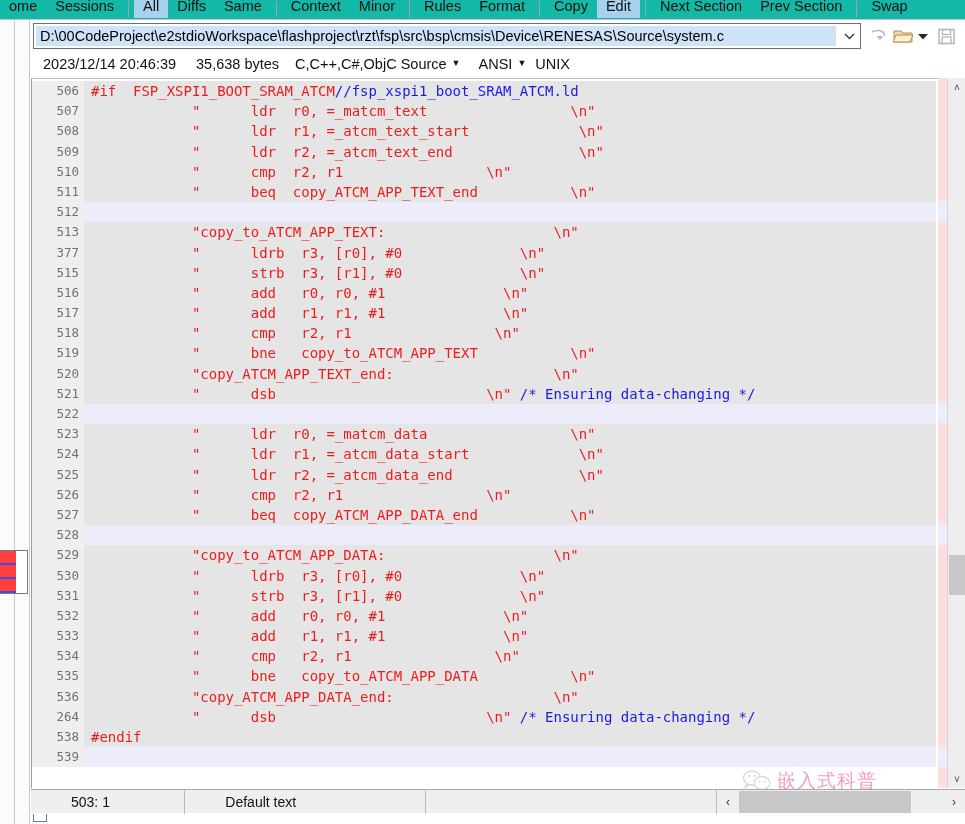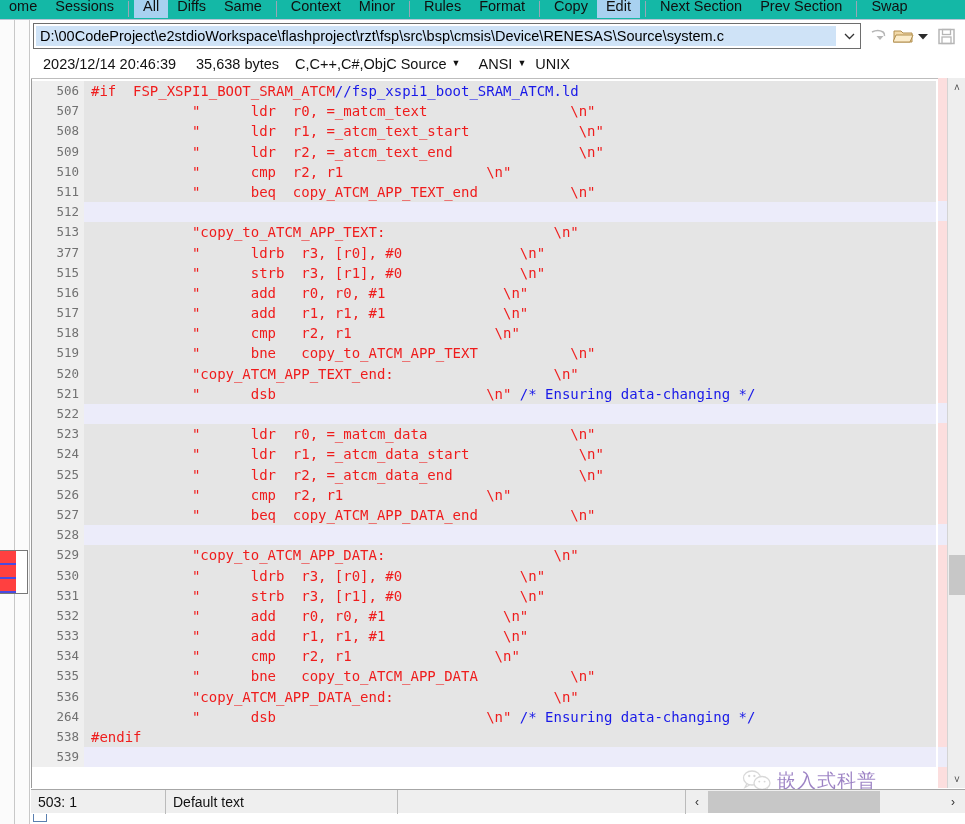--- a/index.html
+++ b/index.html
@@ -140,33 +140,33 @@
   }
   .ds-blank { position: absolute; left: 0; width: 9px; background: #ececfa; }
 
   
   .watermark {
     position: absolute; left: 742px; top: 768px;
     display: flex; align-items: center; gap: 5px;
     opacity: .55; pointer-events: none;
   }
   .wm-text {
-    font-size: 19px; color: #4c1d95;
+    font-size: 19px; color: #ec4899;
     font-family: "DejaVu Sans", sans-serif;
     letter-spacing: 1px;
   }
 
   
   .statusbar {
     position: absolute; left: 31px; top: 789px; width: 934px; height: 24px;
     background: #efefef; border-top: 1px solid #a6a6a6;
     display: flex; align-items: center;
     font-size: 14px; color: #111;
   }
-  .sb-cell { height: 24px; line-height: 24px; border-right: 1px solid #bbb; padding-left: 7px; }
+  .sb-cell { height: 24px; line-height: 24px; border-right: 1px solid #bbb; padding-left: 7px; margin-left: 33px; }
   .sb-pos  { width: 135px; }
   .sb-mode { width: 232px; }
   .sb-fill { width: 288px; }
   .hscroll {
     position: relative; width: 278px; height: 24px;
     display: flex; align-items: center;
   }
   .hs-btn {
     width: 22px; height: 22px; display: flex;
     align-items: center; justify-content: center;

